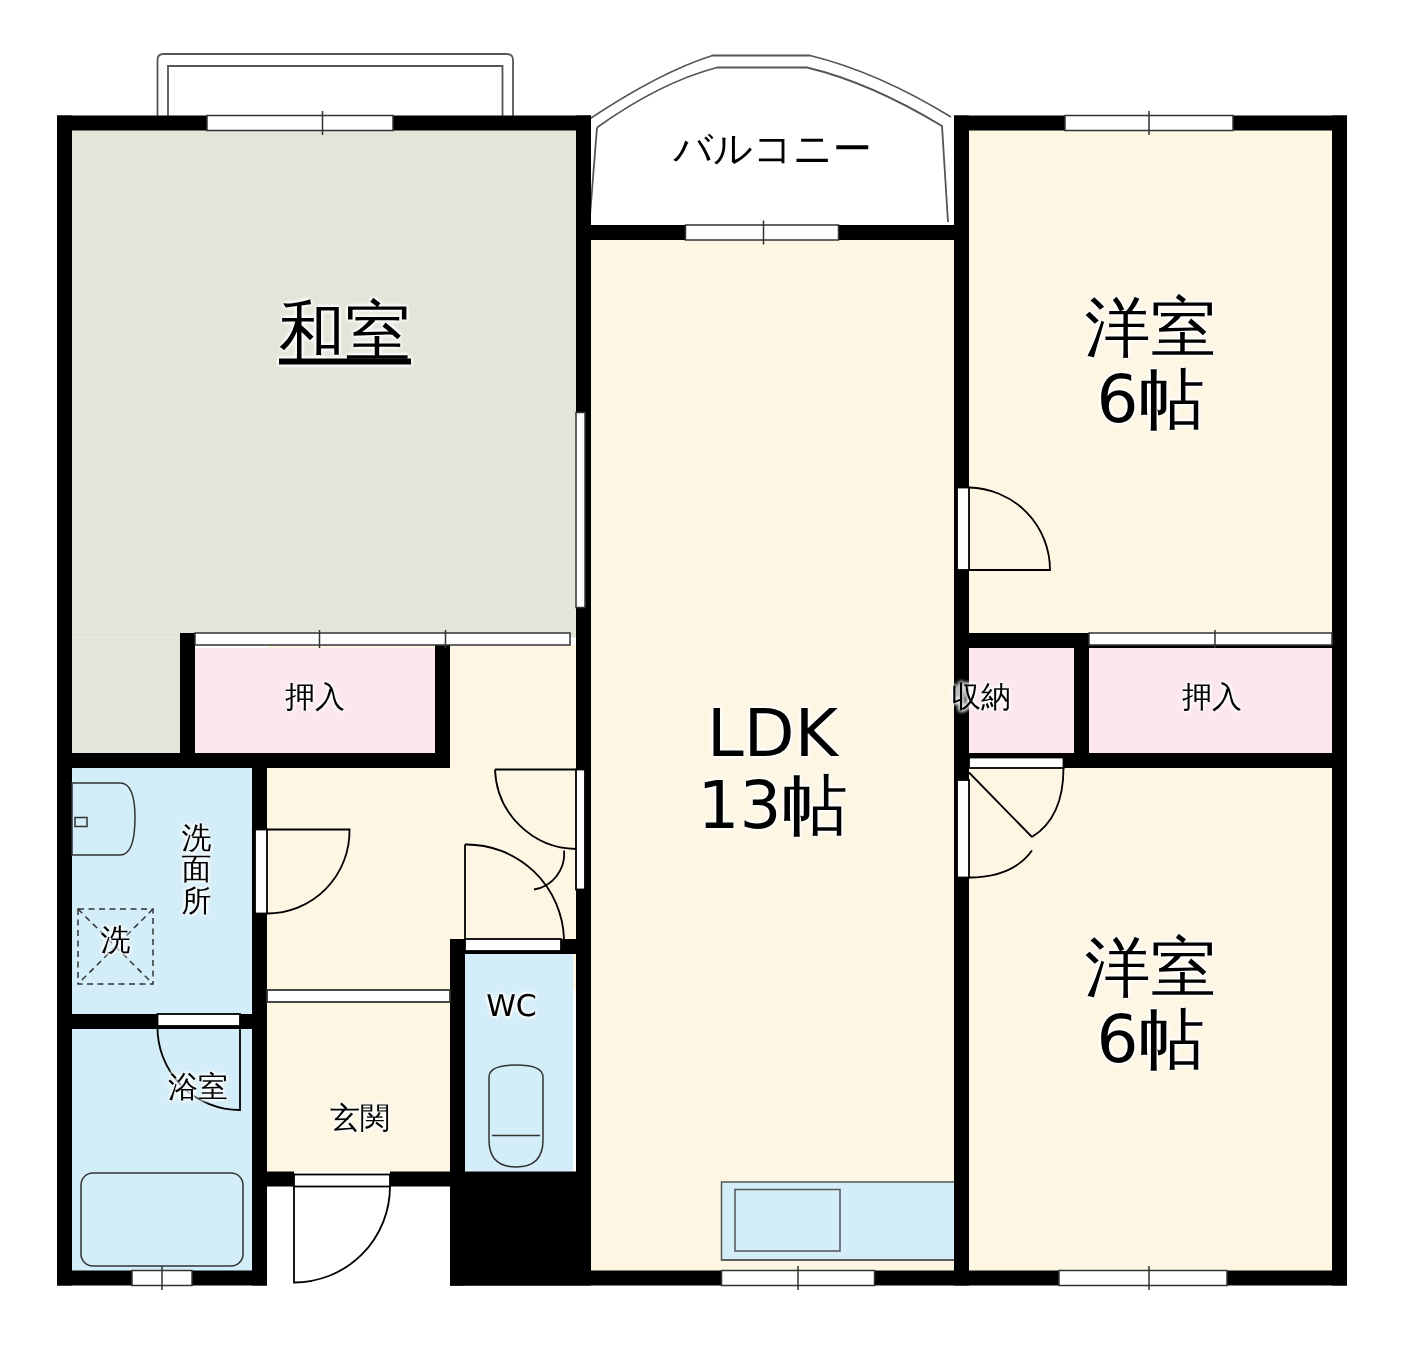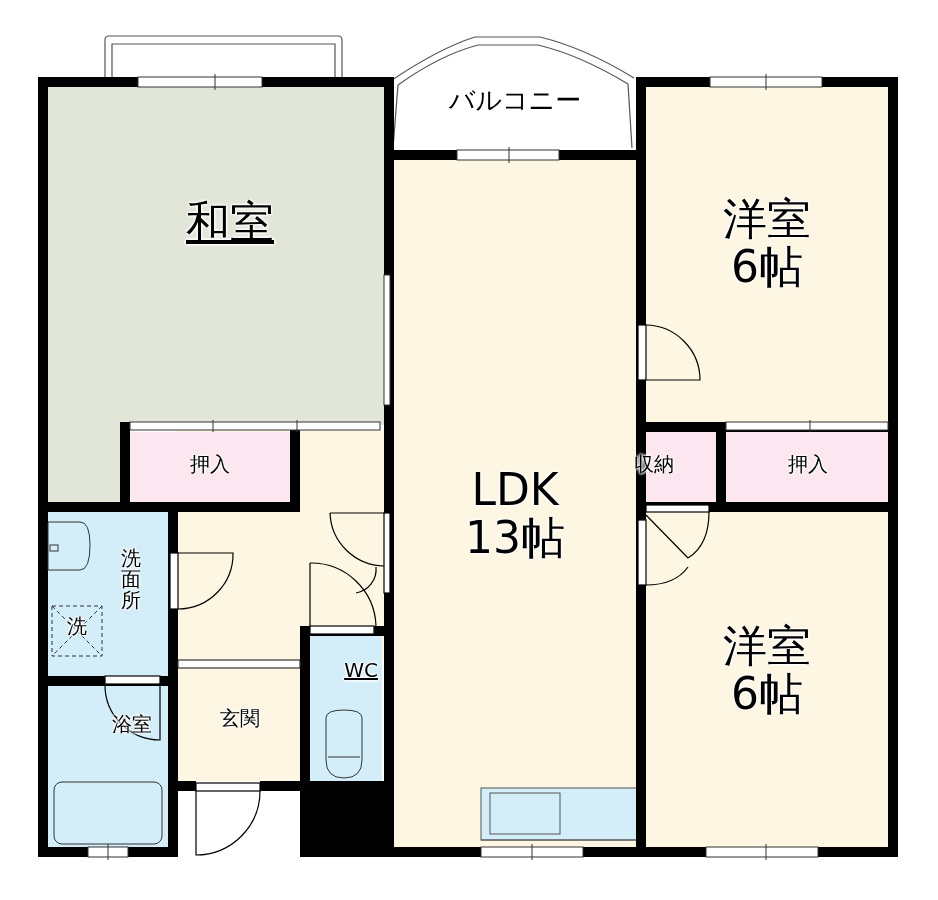--- a/index.html
+++ b/index.html
@@ -138,14 +138,14 @@
   <div>洋室</div>
   <div>6帖</div>
 </div>
 <div class="lbl mid" style="left:410px;top:86px;width:210px;">バルコニー</div>
 <div class="lbl sm" style="left:160px;top:454px;width:100px;">押入</div>
 <div class="lbl sm" style="left:758px;top:454px;width:100px;">押入</div>
 <div class="lbl sm" style="left:617px;top:454px;width:74px;">収納</div>
 <div class="lbl sm" style="left:116px;top:548px;width:30px;line-height:1.05;word-break:break-all;">洗面所</div>
 <div class="lbl sm" style="left:57px;top:616px;width:40px;">洗</div>
 <div class="lbl sm" style="left:62px;top:714px;width:90px;text-align:right;">浴室</div>
-<div class="lbl sm" style="left:190px;top:708px;width:100px;">玄関</div>
-<div class="lbl sm" style="left:326px;top:660px;width:70px;text-decoration:underline;">WC</div>
+<div class="lbl sm" style="left:190px;top:735px;width:100px;">玄関</div>
+<div class="lbl sm" style="left:306px;top:660px;width:70px;">WC</div>
 
 </body></html>

